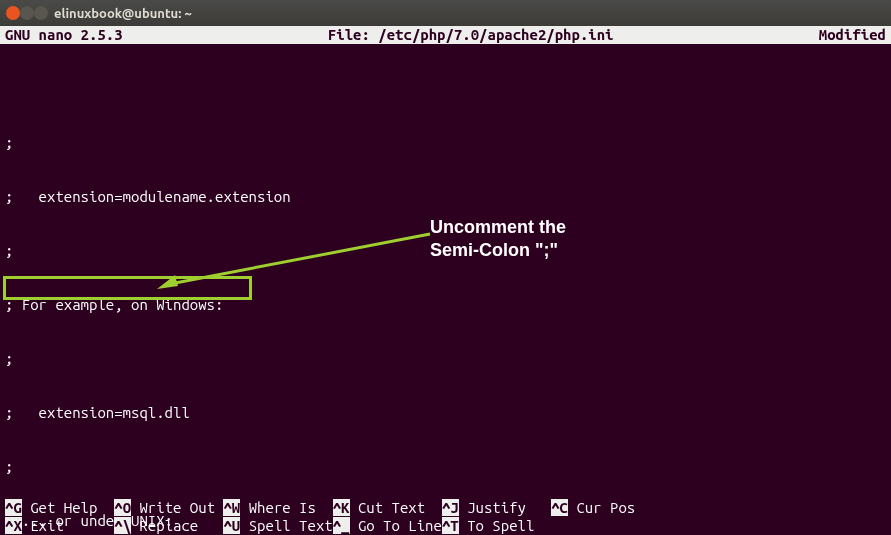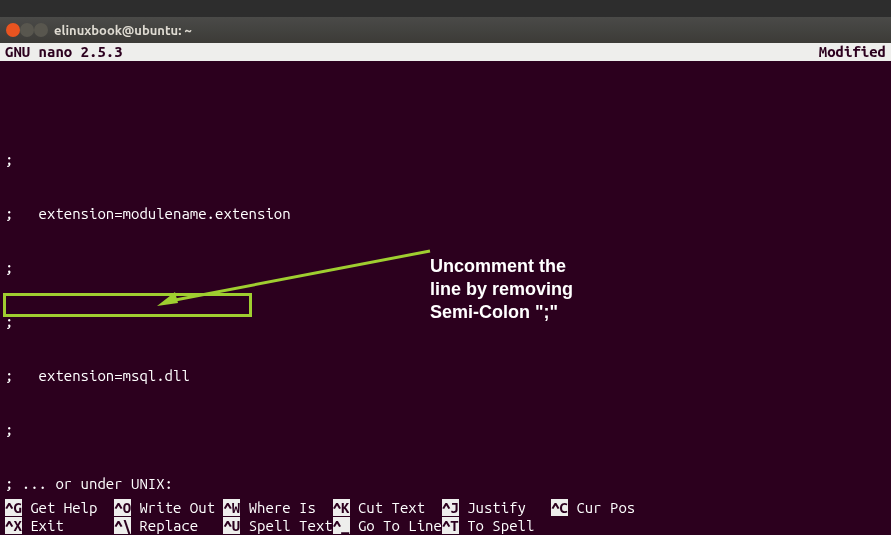--- a/index.html
+++ b/index.html
@@ -24,21 +24,20 @@
       display: flex;
       flex-direction: column;
     }
 
     .titlebar {
       height: 26px;
       background: linear-gradient(to bottom, #4a4a48 0%, #3c3b37 100%);
       display: flex;
       align-items: center;
       padding: 0 6px;
-      margin-top: 17px;
     }
 
     .window-button {
       width: 14px;
       height: 14px;
       border-radius: 50%;
       display: inline-block;
     }
 
     .btn-close { background: #e95420; }
@@ -105,21 +104,20 @@
     .annotation {
       position: absolute;
       left: 430px;
       top: 190px;
       color: #ffffff;
       font-family: Arial, sans-serif;
       font-size: 18px;
       font-weight: bold;
       line-height: 23px;
       pointer-events: none;
-      margin-top: 22px;
     }
 
     .footer {
       position: absolute;
       bottom: 0;
       left: 0;
       right: 0;
       line-height: 18px;
       padding: 0 5px;
     }
@@ -154,28 +152,30 @@
   <div class="titlebar">
     <span class="window-button btn-close"></span>
     <span class="window-button btn-minimize"></span>
     <span class="window-button btn-maximize"></span>
     <span class="titlebar-text">elinuxbook@ubuntu: ~</span>
   </div>
 
   <div class="terminal">
     <div class="header-bar">
       <span class="header-left">GNU nano 2.5.3</span>
+      <span class="header-center">File: /etc/php/7.0/apache2/php.ini</span>
       <span class="header-right">Modified</span>
     </div>
 
     <div class="content">
       <div class="line"></div>
       <div class="line">;</div>
       <div class="line">;   extension=modulename.extension</div>
       <div class="line">;</div>
+      <div class="line">; For example, on Windows:</div>
       <div class="line">;</div>
       <div class="line">;   extension=msql.dll</div>
       <div class="line">;</div>
       <div class="line">; ... or under UNIX:</div>
       
       
       
       
       
       
@@ -191,21 +191,20 @@
 
     <div class="highlight-box"></div>
 
     <svg class="arrow-svg" width="300" height="70">
       <line x1="275" y1="12" x2="15" y2="62" stroke="#9fce30" stroke-width="3"></line>
       <polygon points="2,67 20,53 23,64" fill="#9fce30"></polygon>
     </svg>
 
     <div class="annotation">
       <div>Uncomment the</div>
-      <div>line by removing</div>
       <div>Semi-Colon ";"</div>
     </div>
 
     <div class="footer">
       <div class="footer-row">
         <span class="footer-item"><span class="shortcut-key">^G</span> <span class="shortcut-label">Get Help</span>  </span>
         <span class="footer-item"><span class="shortcut-key">^O</span> <span class="shortcut-label">Write Out</span> </span>
         <span class="footer-item"><span class="shortcut-key">^W</span> <span class="shortcut-label">Where Is</span>  </span>
         <span class="footer-item"><span class="shortcut-key">^K</span> <span class="shortcut-label">Cut Text</span>  </span>
         <span class="footer-item"><span class="shortcut-key">^J</span> <span class="shortcut-label">Justify</span>   </span>

